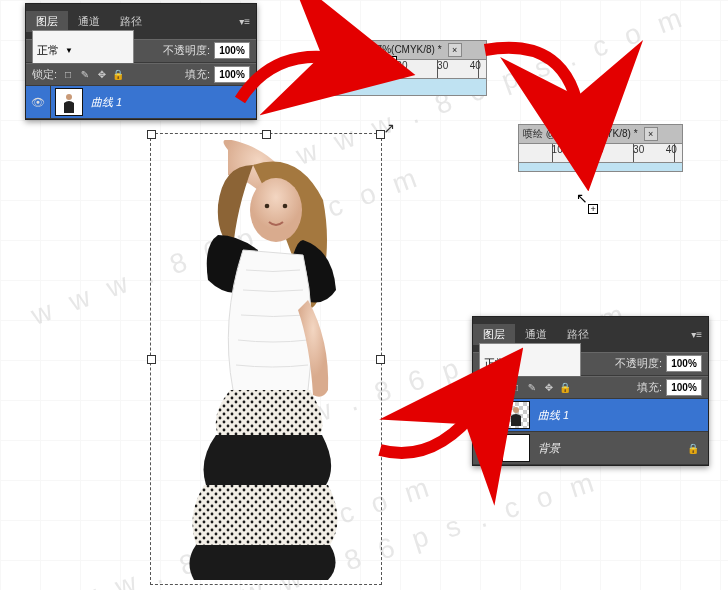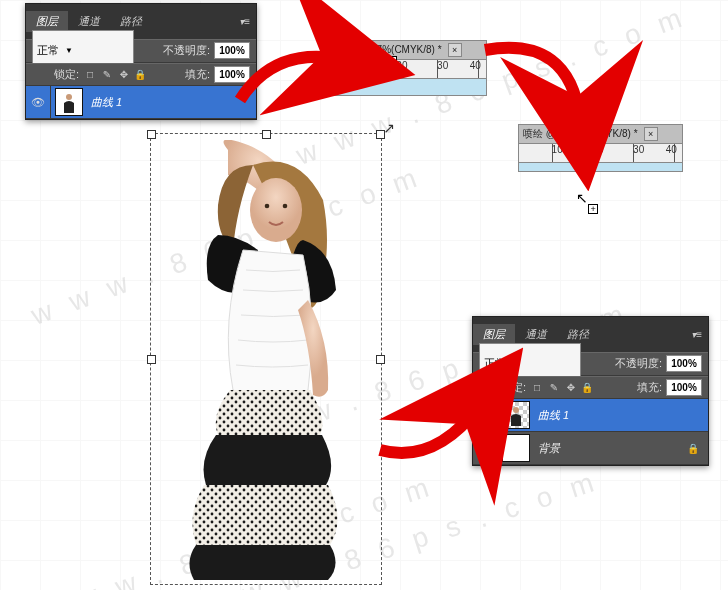--- a/index.html
+++ b/index.html
@@ -1,28 +1,28 @@
 <!DOCTYPE html>
 <html><head>
 <meta charset="utf-8">
 <style>
 html,body{margin:0;padding:0;width:728px;height:590px;font-family:"Microsoft YaHei",Arial,sans-serif;font-size:11px;background:#fff;overflow:hidden;position:relative;}
 .grid{position:absolute;inset:0;background-image:linear-gradient(#e8e8e8 1px,transparent 1px),linear-gradient(90deg,#e8e8e8 1px,transparent 1px);background-size:40px 40px;opacity:.3;}
 .watermark{position:absolute;transform:rotate(-20deg);color:#d0d0d0;font-size:28px;letter-spacing:6px;user-select:none;opacity:.5;}
 .wm1{top:70px;right:30px;} .wm2{top:230px;left:20px;} .wm3{top:360px;right:90px;transform:rotate(-18deg);} .wm4{bottom:25px;left:30px;transform:rotate(-18deg);} .wm5{bottom:30px;right:120px;transform:rotate(-18deg);}
 .panel{position:absolute;background:#535353;border:1px solid #222;display:flex;flex-direction:column;box-shadow:0 2px 6px rgba(0,0,0,.4);}
-.tabbar{display:flex;align-items:center;background:#343434;height:36px;font-style:italic;}
+.tabbar{display:flex;align-items:center;background:#343434;height:36px;}
 .tab{padding:3px 10px;color:#ccc;cursor:pointer;}
 .tab.active{background:#535353;color:#fff;}
 .pmenu{margin-left:auto;color:#ccc;padding:0 6px;cursor:pointer;font-size:10px;}
 .row{display:flex;align-items:center;height:22px;background:#535353;border-top:1px solid #676767;border-bottom:1px solid #3a3a3a;padding:0 6px;color:#ddd;gap:4px;}
 .sel{flex:0 0 auto;background:#f5f5f5;color:#000;border:1px solid #888;height:16px;display:flex;align-items:center;padding:12px 4px;font-size:11px;}
 .caret{margin-left:6px;font-size:8px;}
 .numbox{background:#fff;color:#000;border:1px solid #888;width:34px;height:15px;display:flex;align-items:center;justify-content:center;font-size:10px;font-weight:bold;}
-.locklabel{color:#ddd;margin-left:22px;}
+.locklabel{color:#ddd;}
 .lockicons{display:flex;gap:3px;color:#ccc;font-size:10px;}
 .lockicons span{width:14px;text-align:center;}
 .layerlist{flex:1;background:#535353;}
 .layer{display:flex;align-items:center;height:32px;border-bottom:1px solid #3a3a3a;}
 .layer.selected{background:#3874d1;}
 .eye{width:24px;display:flex;align-items:center;justify-content:center;color:#ddd;border-right:1px solid #3a3a3a;height:100%;}
 .thumb{width:26px;height:26px;background:#fff;margin:0 4px;border:1px solid #111;display:flex;align-items:center;justify-content:center;overflow:hidden;}
 .thumb svg{width:22px;height:22px;}
 .lyname{color:#fff;padding-left:4px;font-style:italic;}
 .lyname.plain{color:#eee;}

